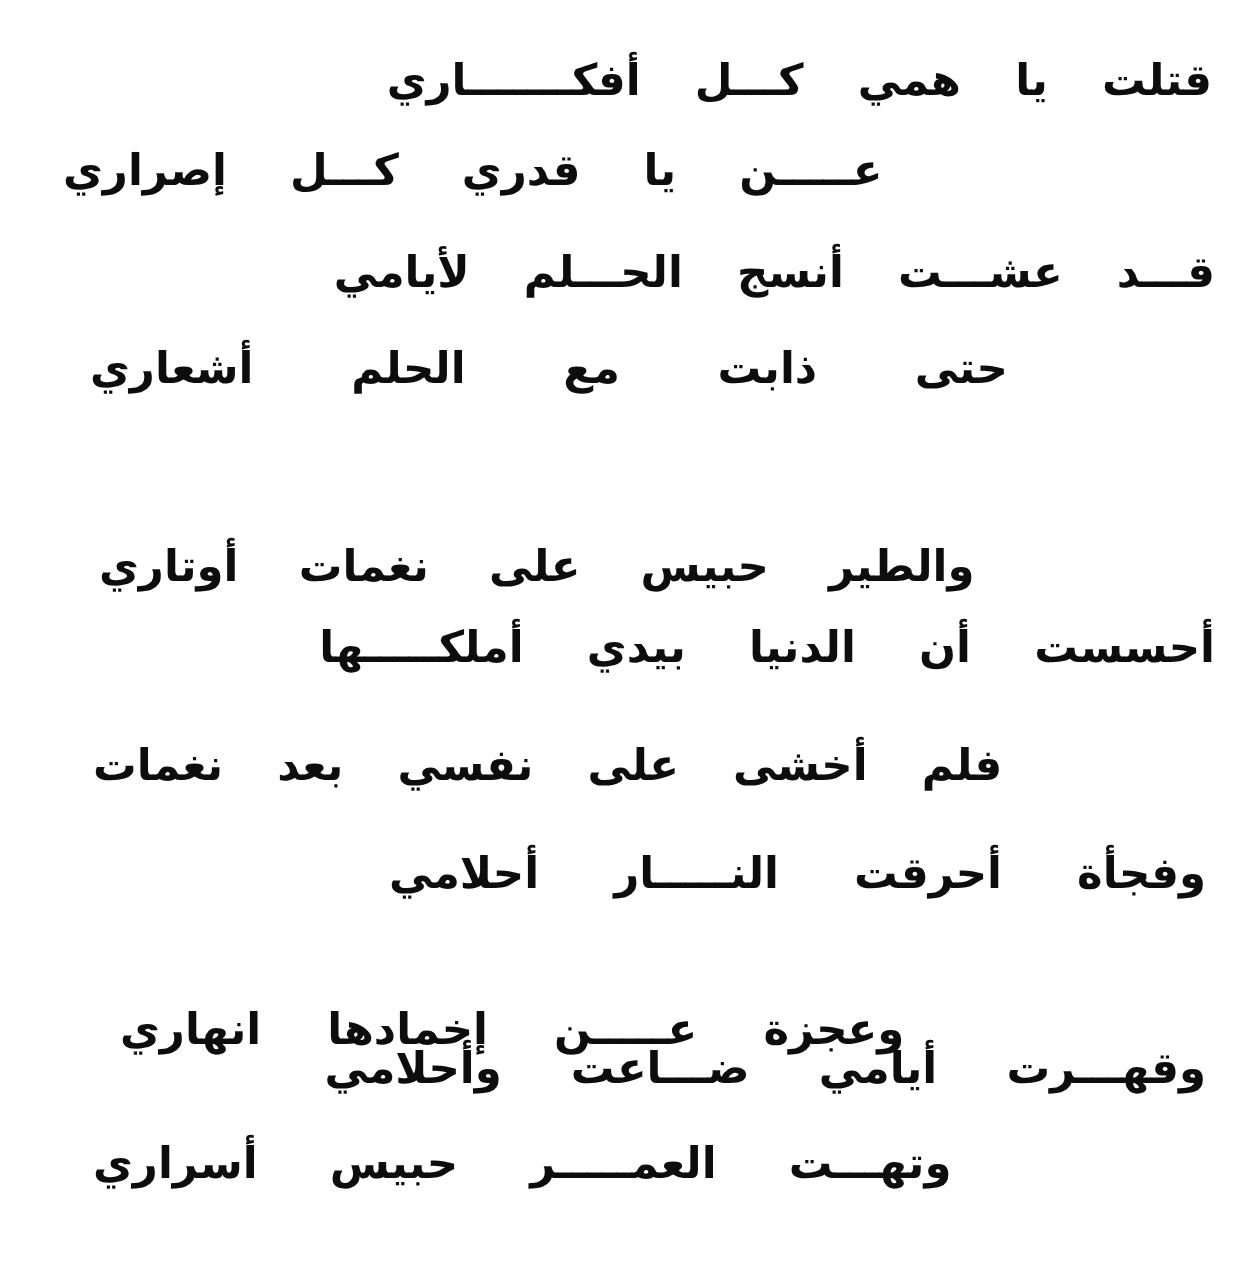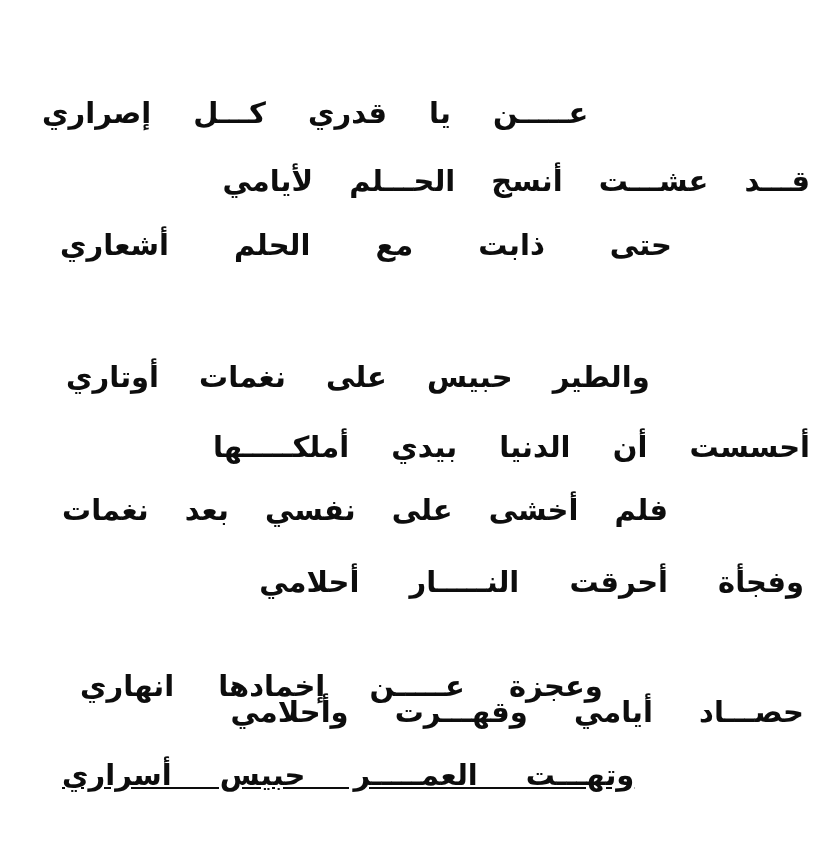--- a/index.html
+++ b/index.html
@@ -26,41 +26,42 @@
     font-weight: 600;
     letter-spacing: 0px;
   }
   
   .l1  { top: 32px;  right: 32px; word-spacing: 26px; }
   .l2  { top: 92px;  left: 42px;  word-spacing: 32px; }
   .l3  { top: 160px; right: 30px; word-spacing: 26px; }
   .l4  { top: 224px; left: 60px;  word-spacing: 55px; }
   .l5  { top: 293px; right: 24px; word-spacing: 30px; }
   .l6  { top: 356px; left: 66px;  word-spacing: 30px; }
-  .l7  { top: 426px; right: 30px; word-spacing: 32px; }
+  .l7  { top: 410px; right: 30px; word-spacing: 32px; }
   .l8  { top: 489px; left: 62px;  word-spacing: 26px; }
   .l9  { top: 561px; right: 36px; word-spacing: 40px; margin-left: 18px; }
   .l10 { top: 624px; left: 80px;  word-spacing: 34px; margin-top: 41px; }
   .l11 { top: 691px; right: 36px; word-spacing: 36px; }
-  .l12 { top: 754px; left: 62px;  word-spacing: 38px; text-decoration: underline; }
+  .l12 { top: 754px; left: 62px;  word-spacing: 38px; }
 </style>
 </head>
 <body>
 
 <div class="page">
 
+  <div class="poem-line l1">قتلت يا همي كـــل أفكـــــــاري</div>
   <div class="poem-line l2">عـــــن يا قدري كـــل إصراري</div>
 
   <div class="poem-line l3">قـــد عشـــت أنسج الحـــلم لأيامي</div>
   <div class="poem-line l4">حتى ذابت مع الحلم أشعاري</div>
 
   <div class="poem-line l6">والطير حبيس على نغمات أوتاري</div>
 
   <div class="poem-line l7">أحسست أن الدنيا بيدي أملكـــــها</div>
   <div class="poem-line l8">فلم أخشى على نفسي بعد نغمات</div>
 
   <div class="poem-line l9">وفجأة أحرقت النـــــار أحلامي</div>
   <div class="poem-line l10">وعجزة عـــــن إخمادها انهاري</div>
 
-  <div class="poem-line l11">حصـــاد أيامي وقهـــرت وأحلامي</div>
+  <div class="poem-line l11">وقهـــرت أيامي ضـــاعت وأحلامي</div>
   <div class="poem-line l12">وتهـــت العمـــــر حبيس أسراري</div>
 
 </div>
 
 </body></html>

